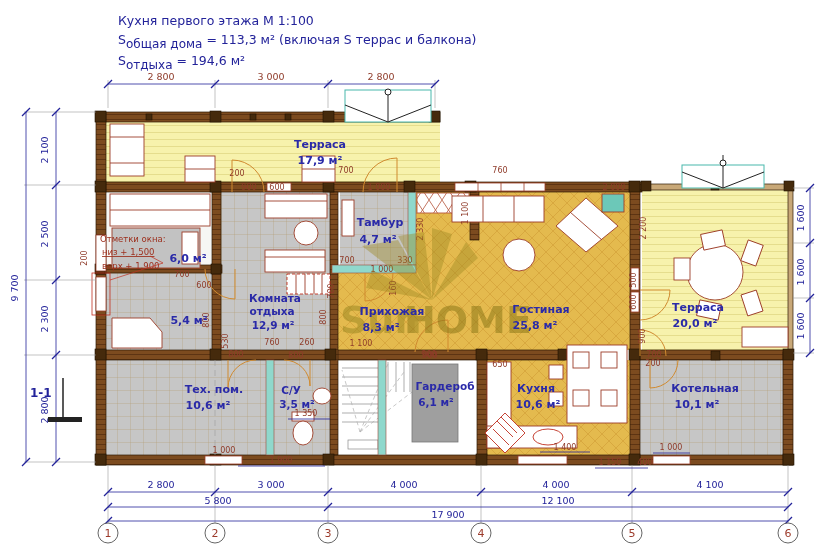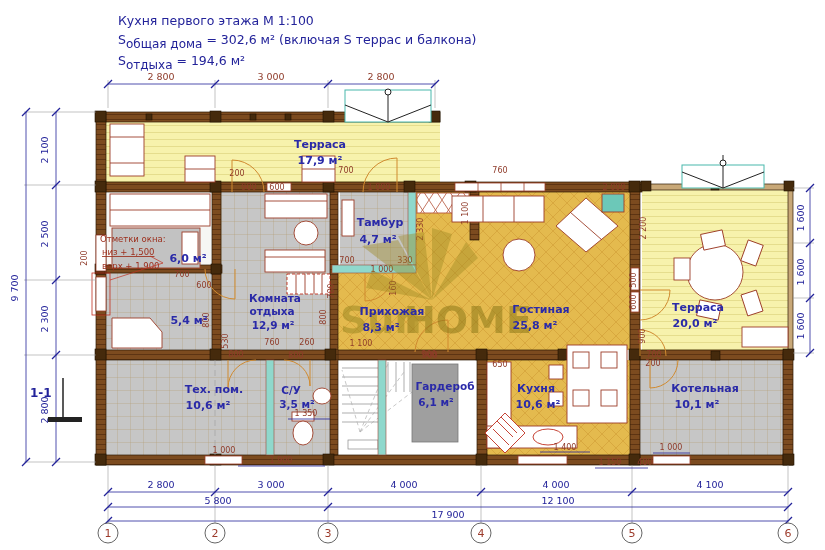--- a/index.html
+++ b/index.html
@@ -457,17 +457,17 @@
     <text class="axis" x="215" y="537">2</text>
     <text class="axis" x="328" y="537">3</text>
     <text class="axis" x="481" y="537">4</text>
     <text class="axis" x="632" y="537">5</text>
     <text class="axis" x="788" y="537">6</text>
   </g>
 </svg>
 
 <div class="titleblock">
   <div>Кухня первого этажа М 1:100</div>
-  <div><span>S</span><sub>общая дома</sub><span> = 302,6 м² (включая S террас и балкона)</span></div>
+  <div><span>S</span><sub>общая дома</sub><span> = 113,3 м² (включая S террас и балкона)</span></div>
   <div><span>S</span><sub>отдыха</sub><span> = 194,6 м²</span></div>
 </div>
 
 </div>
 
 </body></html>

